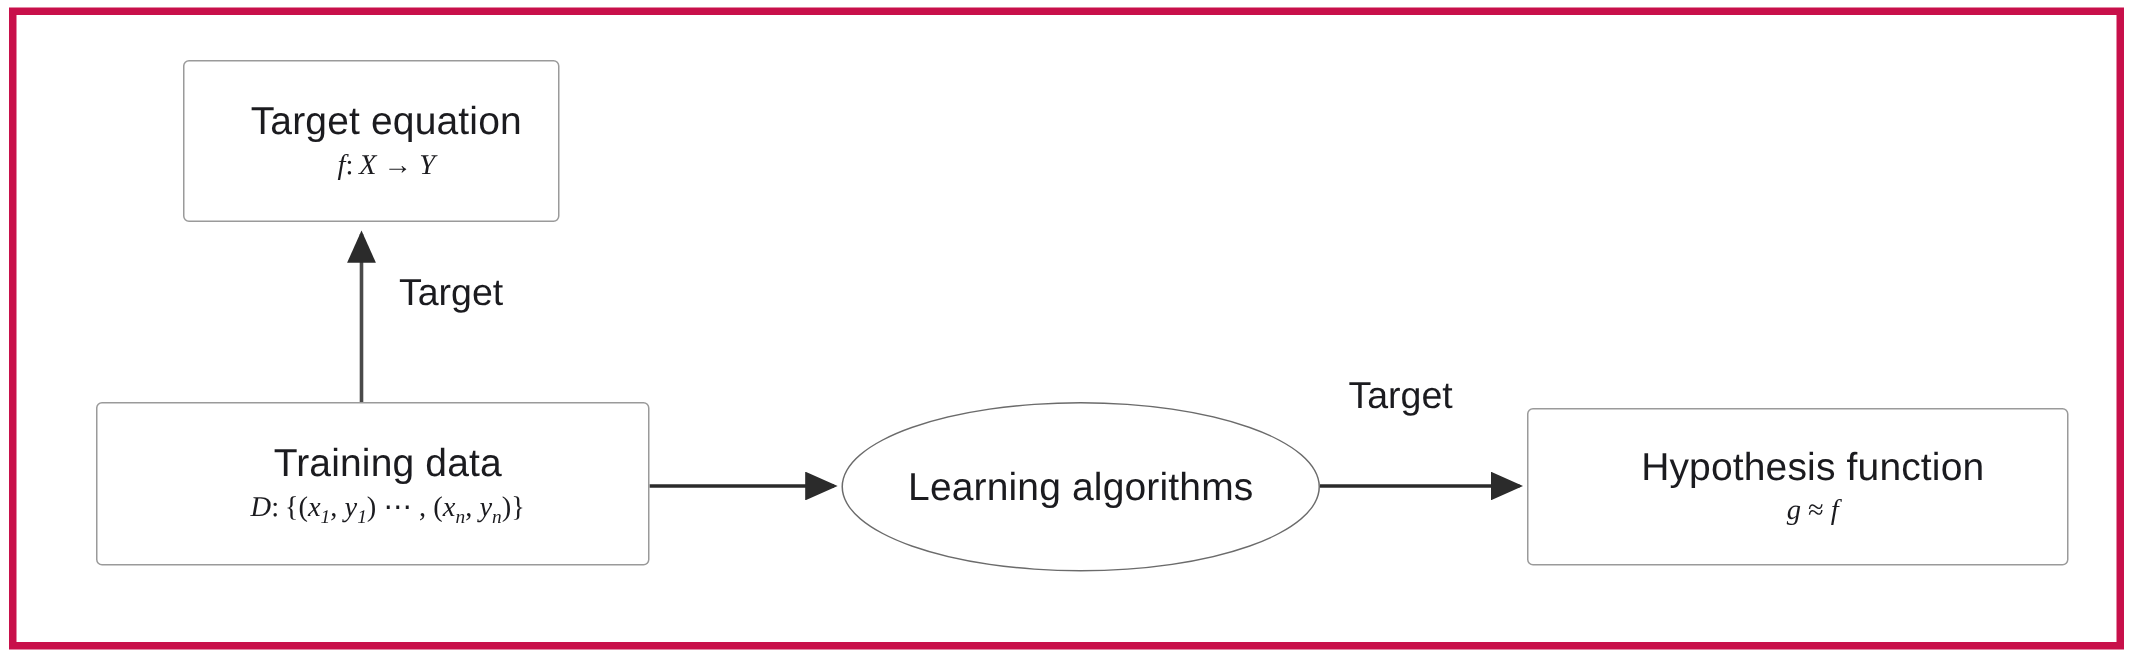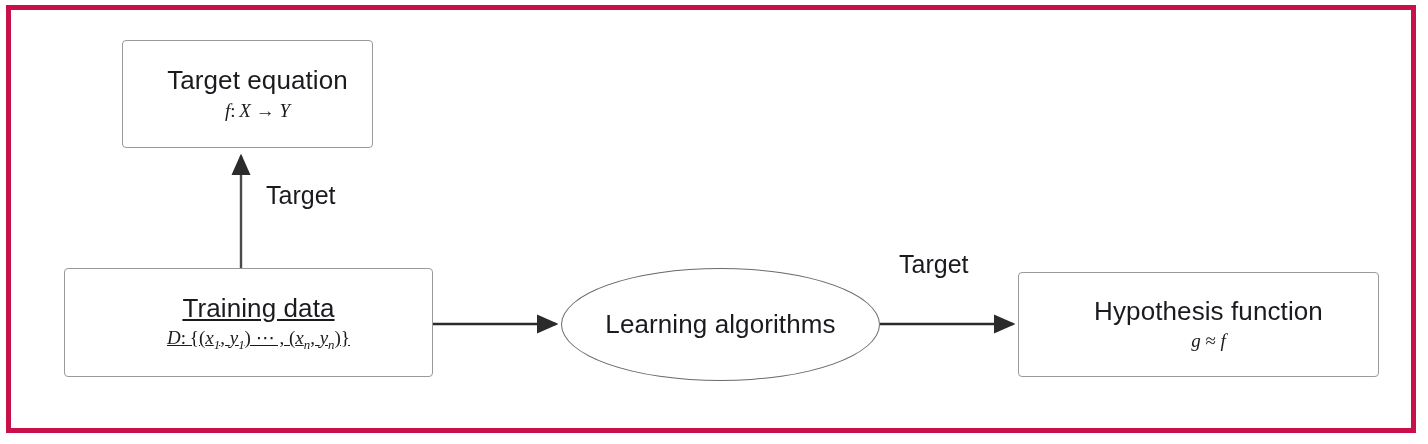--- a/index.html
+++ b/index.html
@@ -74,21 +74,21 @@
     font-style: normal;
   }
   .sub {
     font-size: 0.68em;
     vertical-align: sub;
     font-style: italic;
   }
 
   
   #node-target      { left: 122px; top: 40px;  width: 251px; height: 108px; }
-  #node-training    { left: 64px;  top: 268px; width: 369px; height: 109px; text-decoration: underline; }
+  #node-training    { left: 64px;  top: 268px; width: 369px; height: 109px; }
   #node-learning    { left: 561px; top: 268px; width: 319px; height: 113px; }
   #node-hypothesis  { left: 1018px;top: 272px; width: 361px; height: 105px; }
 
   
   .edge-label {
     position: absolute;
     font-size: 25px;
     color: #1b1b1f;
     white-space: nowrap;
   }

